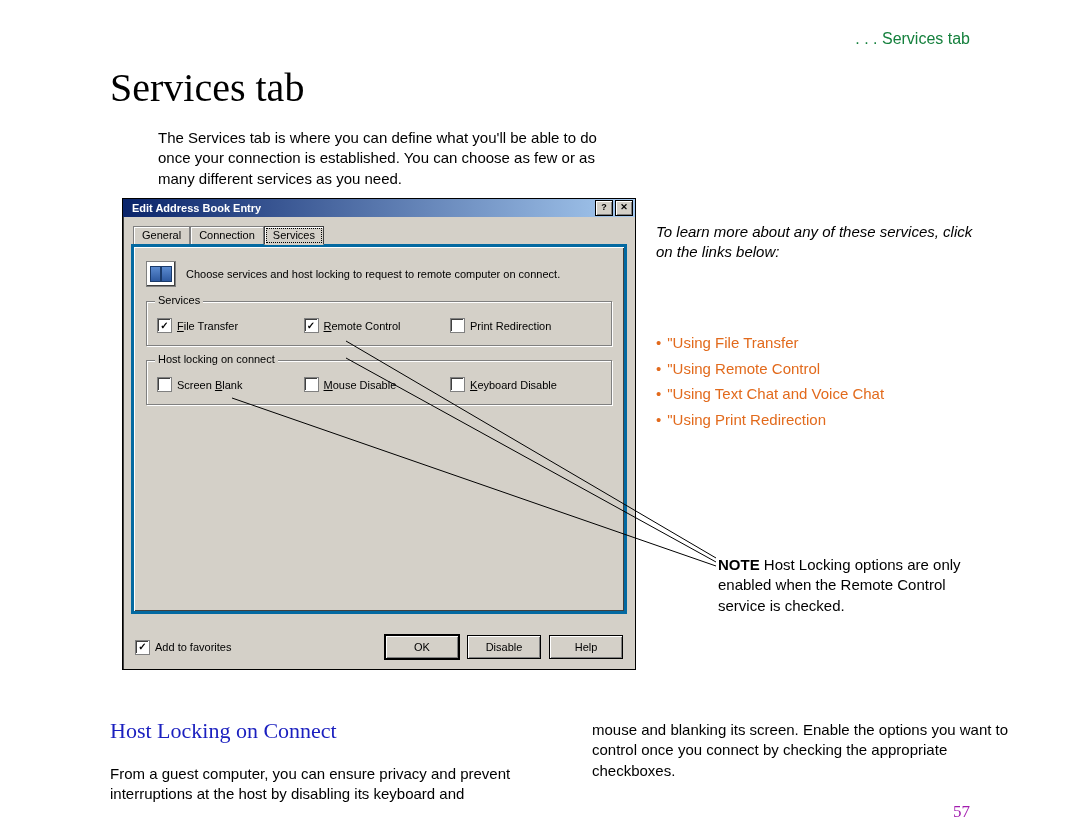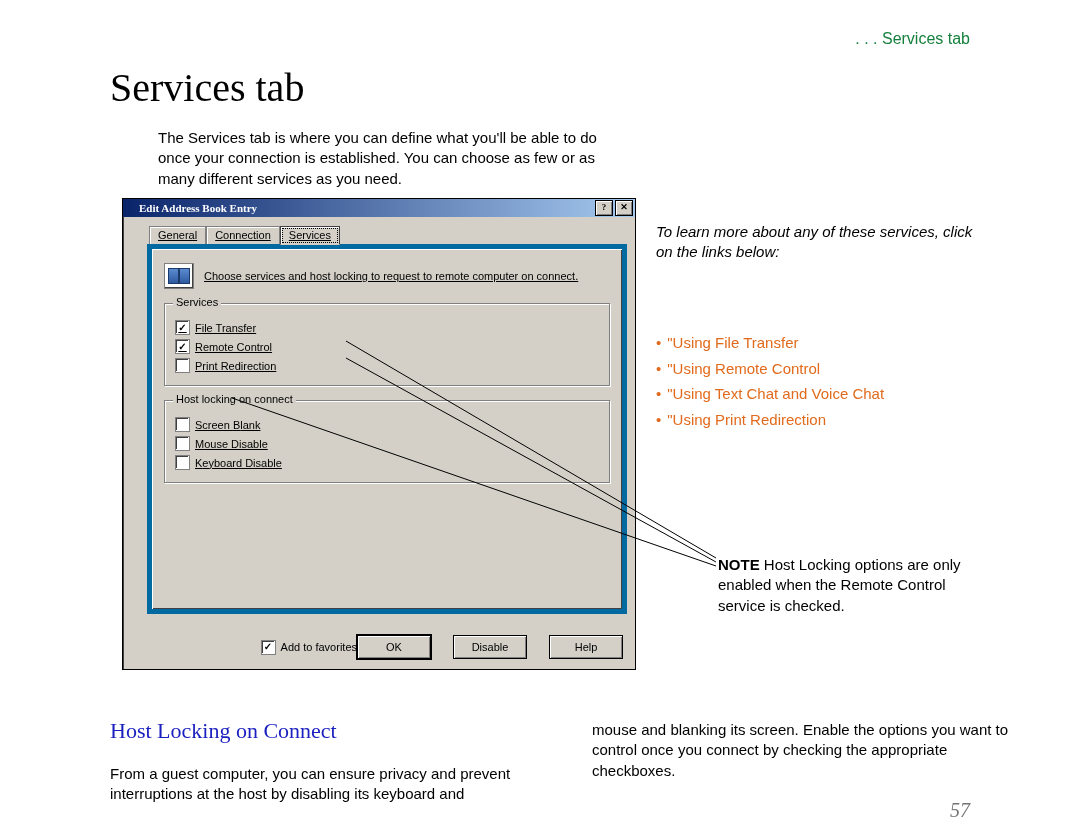--- a/index.html
+++ b/index.html
@@ -89,24 +89,23 @@
     position: absolute;
     top: 720px;
     left: 592px;
     width: 420px;
     line-height: 1.35;
   }
   .page-number {
     position: absolute;
     bottom: 18px;
     right: 110px;
-    color: #737373;
+    color: #a21caf;
     font-family: "Times New Roman", Times, serif;
-    font-style: italic;
-    font-size: 20px;
+    font-size: 17px;
   }
 
   
   .dialog {
     position: absolute;
     top: 198px;
     left: 122px;
     width: 512px;
     height: 470px;
     background: #d4d0c8;
@@ -115,39 +114,37 @@
     font-family: Tahoma, Arial, sans-serif;
     font-size: 11px;
   }
   .titlebar {
     height: 18px;
     background: linear-gradient(to right, #0a246a, #a6caf0);
     color: #fff;
     font-weight: bold;
     display: flex;
     align-items: center;
-    padding: 0 2px 0 16px;
+    padding: 0 2px 0 9px;
     justify-content: space-between;
-    font-family: Liberation Serif, serif;
   }
   .titlebar-buttons { display: flex; gap: 2px; }
   .titlebar-btn {
     width: 16px; height: 14px;
     background: #d4d0c8;
     border: 1px solid #000;
     box-shadow: inset 1px 1px 0 #fff, inset -1px -1px 0 #808080;
     font-size: 9px; line-height: 12px; text-align: center;
     font-weight: bold; color: #000;
   }
   .dialog-body {
-    padding: 8px 8px 8px 24px;
+    padding: 8px 8px 8px 8px;
     position: relative;
     height: calc(100% - 18px);
     box-sizing: border-box;
-    text-decoration: underline;
   }
   .tabs {
     display: flex;
     margin-left: 2px;
   }
   .tab {
     padding: 2px 8px 3px 8px;
     border: 1px solid #808080;
     border-bottom: none;
     background: #d4d0c8;
@@ -160,21 +157,21 @@
   .tab.active {
     border: 1px solid #404040;
     border-bottom: 1px solid #d4d0c8;
     box-shadow: inset 1px 1px 0 #fff;
     z-index: 2;
     background: #d4d0c8;
     outline: 1px dotted #000;
     outline-offset: -3px;
   }
   .tab-panel {
-    border: 5px solid #0369a1;
+    border: 3px solid #0369a1;
     box-shadow: inset 1px 1px 0 #fff, inset -1px -1px 0 #404040;
     height: 370px;
     padding: 14px 12px 10px 12px;
     box-sizing: border-box;
     position: relative;
   }
   .instruction-row {
     display: flex;
     align-items: center;
     gap: 10px;
@@ -204,21 +201,21 @@
     position: relative;
     padding: 14px 10px 10px 10px;
     margin-bottom: 14px;
   }
   .groupbox .legend {
     position: absolute;
     top: -8px; left: 8px;
     background: #d4d0c8;
     padding: 0 3px;
   }
-  .cb-row { display: flex; flex-direction: column; }
+  .cb-row { display: flex; }
   .cb-item {
     display: flex; align-items: center;
     width: 33%;
     gap: 5px;
     padding: 2px 0;
   }
   .cb {
     width: 13px; height: 13px;
     background: #fff;
     border: 1px solid #808080;
@@ -226,23 +223,23 @@
     display: inline-flex;
     align-items: center; justify-content: center;
     font-size: 10px; line-height: 10px;
   }
   .cb.checked::after { content: "✓"; font-weight: bold; }
   .u { text-decoration: underline; }
 
   .dialog-bottom {
     position: absolute;
     bottom: 10px; left: 12px; right: 12px;
-    display: flex; align-items: center; justify-content: flex-end;
-  }
-  .btn-row { display: flex; gap: 22px; }
+    display: flex; align-items: center; justify-content: space-between;
+  }
+  .btn-row { display: flex; gap: 8px; }
   .win-btn {
     min-width: 72px; height: 22px;
     background: #d4d0c8;
     border: 1px solid #000;
     box-shadow: inset 1px 1px 0 #fff, inset -1px -1px 0 #808080;
     font: 11px Tahoma, Arial, sans-serif;
     text-align: center;
     display: inline-flex; align-items: center; justify-content: center;
     cursor: default;
   }

